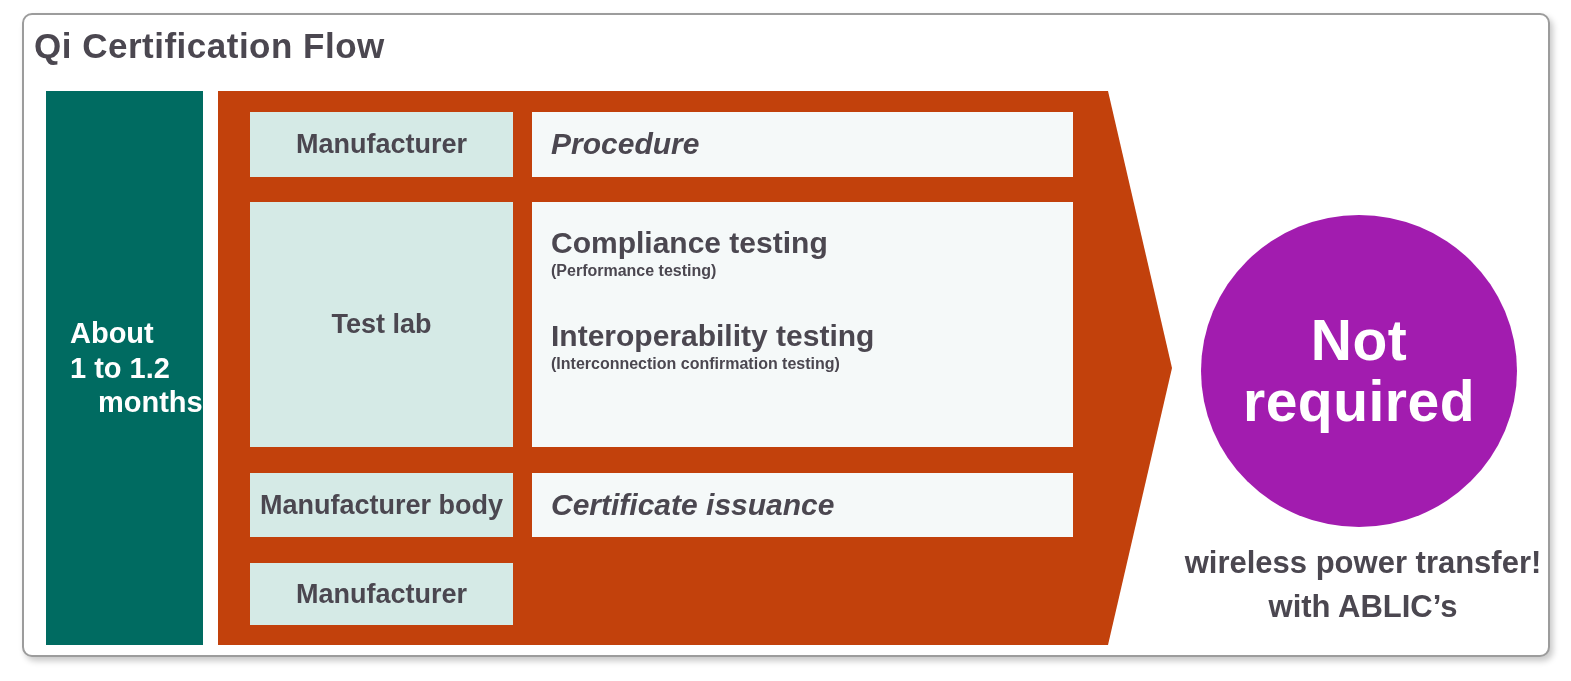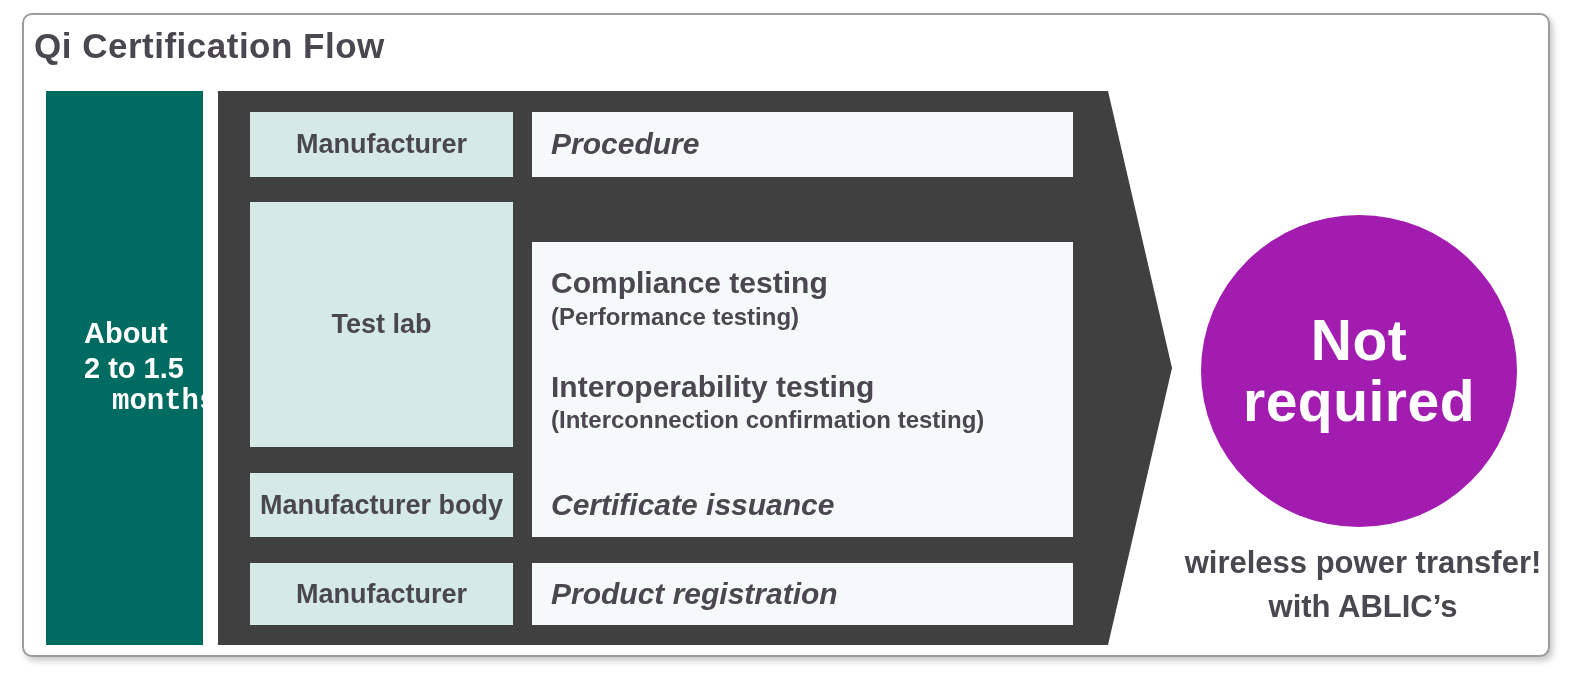--- a/index.html
+++ b/index.html
@@ -15,44 +15,44 @@
     box-shadow:3px 4px 6px rgba(0,0,0,0.22);
   }
   .title{
     position:absolute;left:34px;top:26px;
     font-size:35px;letter-spacing:.5px;color:#4b4750;
   }
   .duration-bar{
     position:absolute;left:46px;top:91px;width:157px;height:554px;
     background:#006b61;display:flex;flex-direction:column;
     justify-content:center;align-items:flex-start;
-    padding-left:38px;box-sizing:border-box;
+    padding-left:24px;box-sizing:border-box;
   }
   .duration-bar .dline{
     color:#ffffff;font-size:29px;line-height:1.2;white-space:nowrap;
   }
-  .duration-bar .dline.indent{margin-left:28px;font-family:Liberation Mono, monospace;}
+  .duration-bar .dline.indent{margin-left:28px;}
   .arrow{
     position:absolute;left:218px;top:91px;width:954px;height:554px;
-    background:#404040;
+    background:#c2410c;
     clip-path:polygon(0 0,890px 0,954px 277px,890px 554px,0 554px);
   }
   .actor-box{
     position:absolute;left:32px;width:263px;background:#d5eae6;
     display:flex;align-items:center;justify-content:center;
     color:#4b4750;font-size:27px;text-align:center;
   }
   .step-box{
     position:absolute;left:314px;width:541px;background:#f5f9f9;
     box-sizing:border-box;color:#4b4750;
   }
   .step-box.single{display:flex;align-items:center;padding-left:19px;font-style:italic;}
   .step-name{font-size:30px;line-height:1.15;}
-  .step-detail{font-size:24px;line-height:1.3;}
-  .step-box.multi{padding:24px 19px 0 19px;margin-top:40px;}
+  .step-detail{font-size:16px;line-height:1.3;}
+  .step-box.multi{padding:24px 19px 0 19px;}
   .step-block + .step-block{margin-top:38px;}
   
   .r1{top:21px;height:65px;}
   .r2{top:111px;height:245px;}
   .r3{top:382px;height:64px;}
   .r4{top:472px;height:62px;}
   .badge{
     position:absolute;left:1201px;top:215px;width:316px;height:312px;
     background:#a21caf;border-radius:50%;
     display:flex;flex-direction:column;justify-content:center;align-items:center;
@@ -65,21 +65,21 @@
 </style>
 </head>
 <body>
 
 <div class="card"></div>
 
 <div class="title">Qi Certification Flow</div>
 
 <div class="duration-bar">
   <div class="dline">About</div>
-  <div class="dline">2 to 1.5</div>
+  <div class="dline">1 to 1.2</div>
   <div class="dline indent">months</div>
 </div>
 
 <div class="arrow">
 
   <div class="actor-box r1">
     <span>Manufacturer</span>
   </div>
   <div class="step-box single r1">
     <span class="step-name">Procedure</span>
@@ -102,23 +102,20 @@
   <div class="actor-box r3">
     <span>Manufacturer body</span>
   </div>
   <div class="step-box single r3">
     <span class="step-name">Certificate issuance</span>
   </div>
 
   <div class="actor-box r4">
     <span>Manufacturer</span>
   </div>
-  <div class="step-box single r4">
-    <span class="step-name">Product registration</span>
-  </div>
 
 </div>
 
 <div class="badge">
   <div class="bline">Not</div>
   <div class="bline">required</div>
 </div>
 
 <div class="caption">
   <div class="cline">wireless power transfer!</div>

